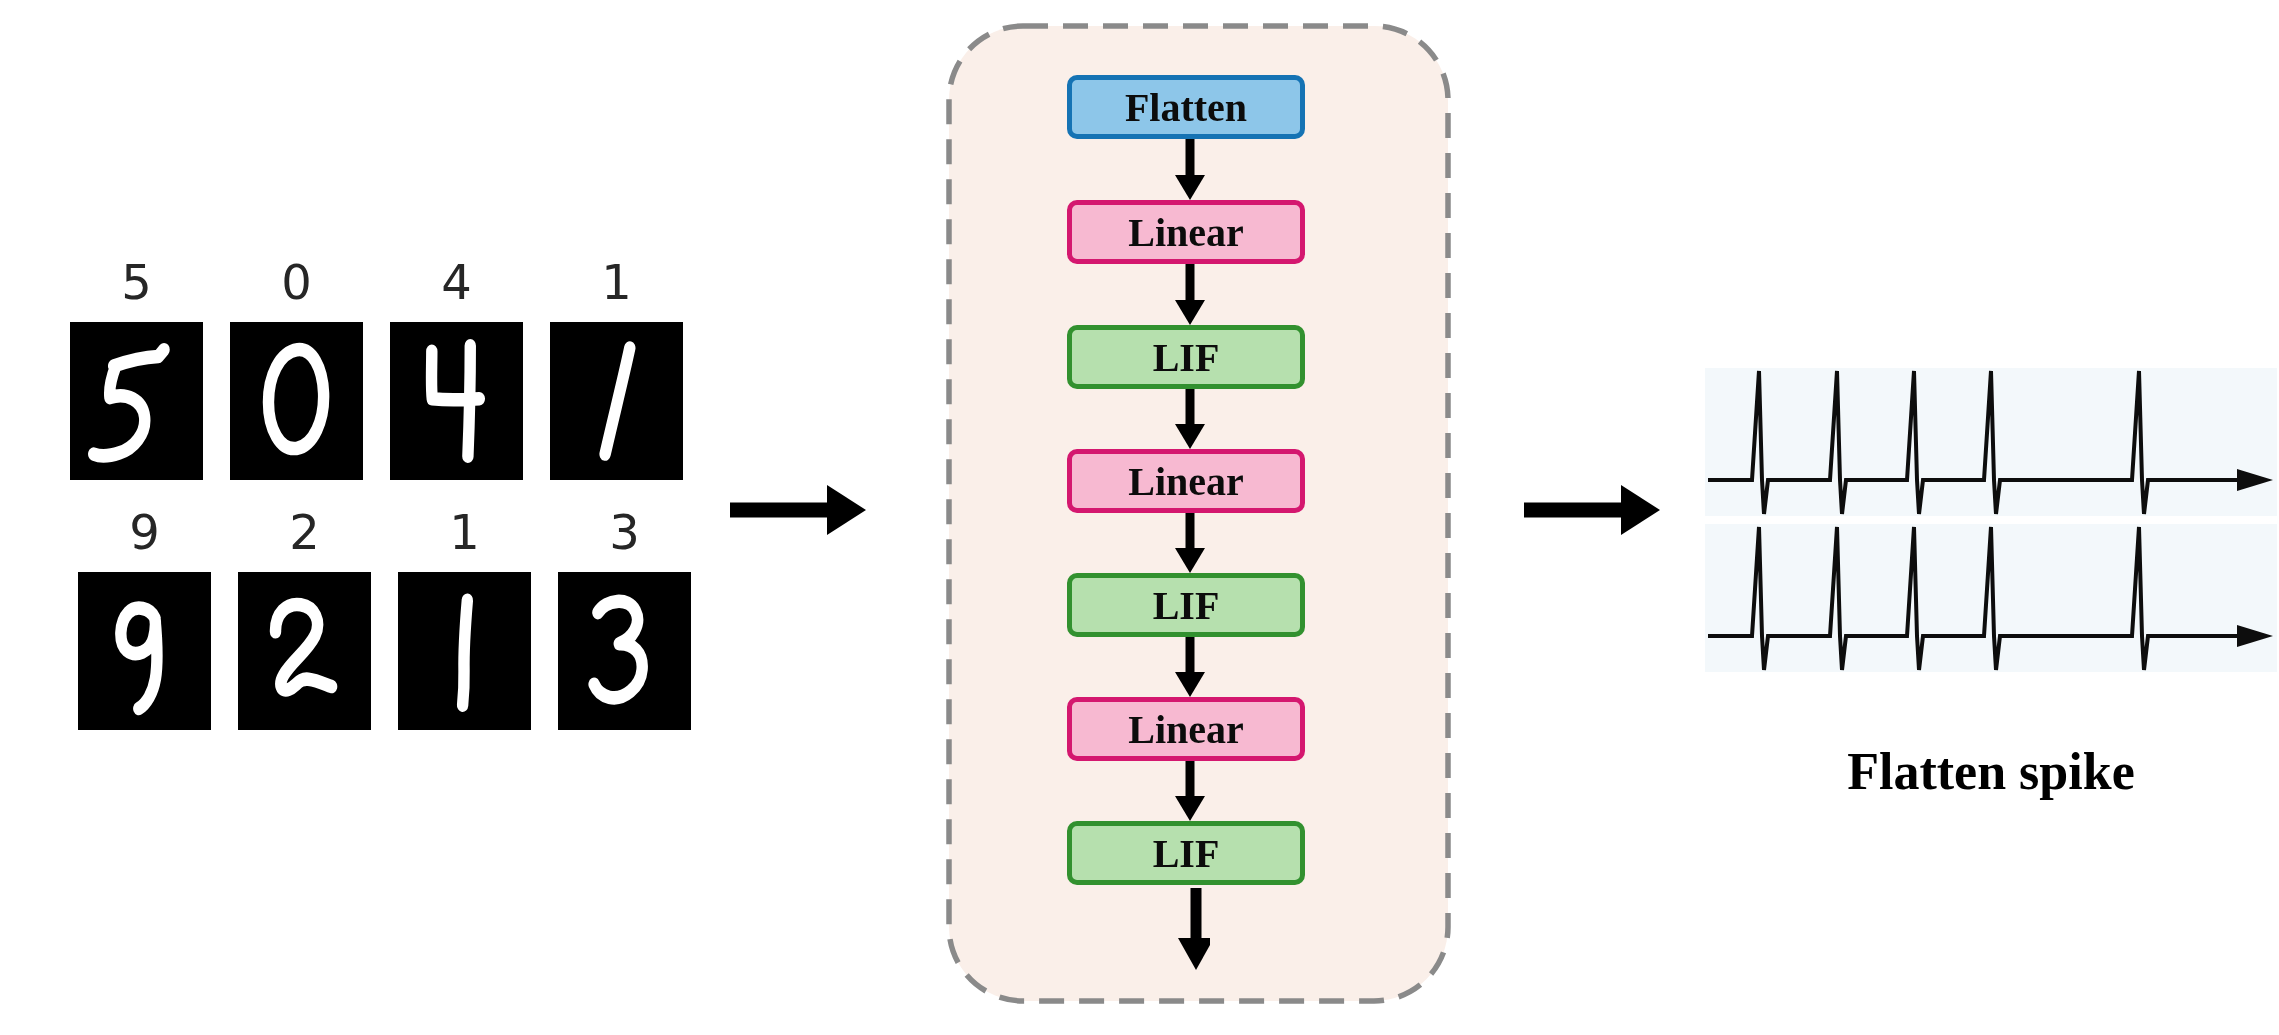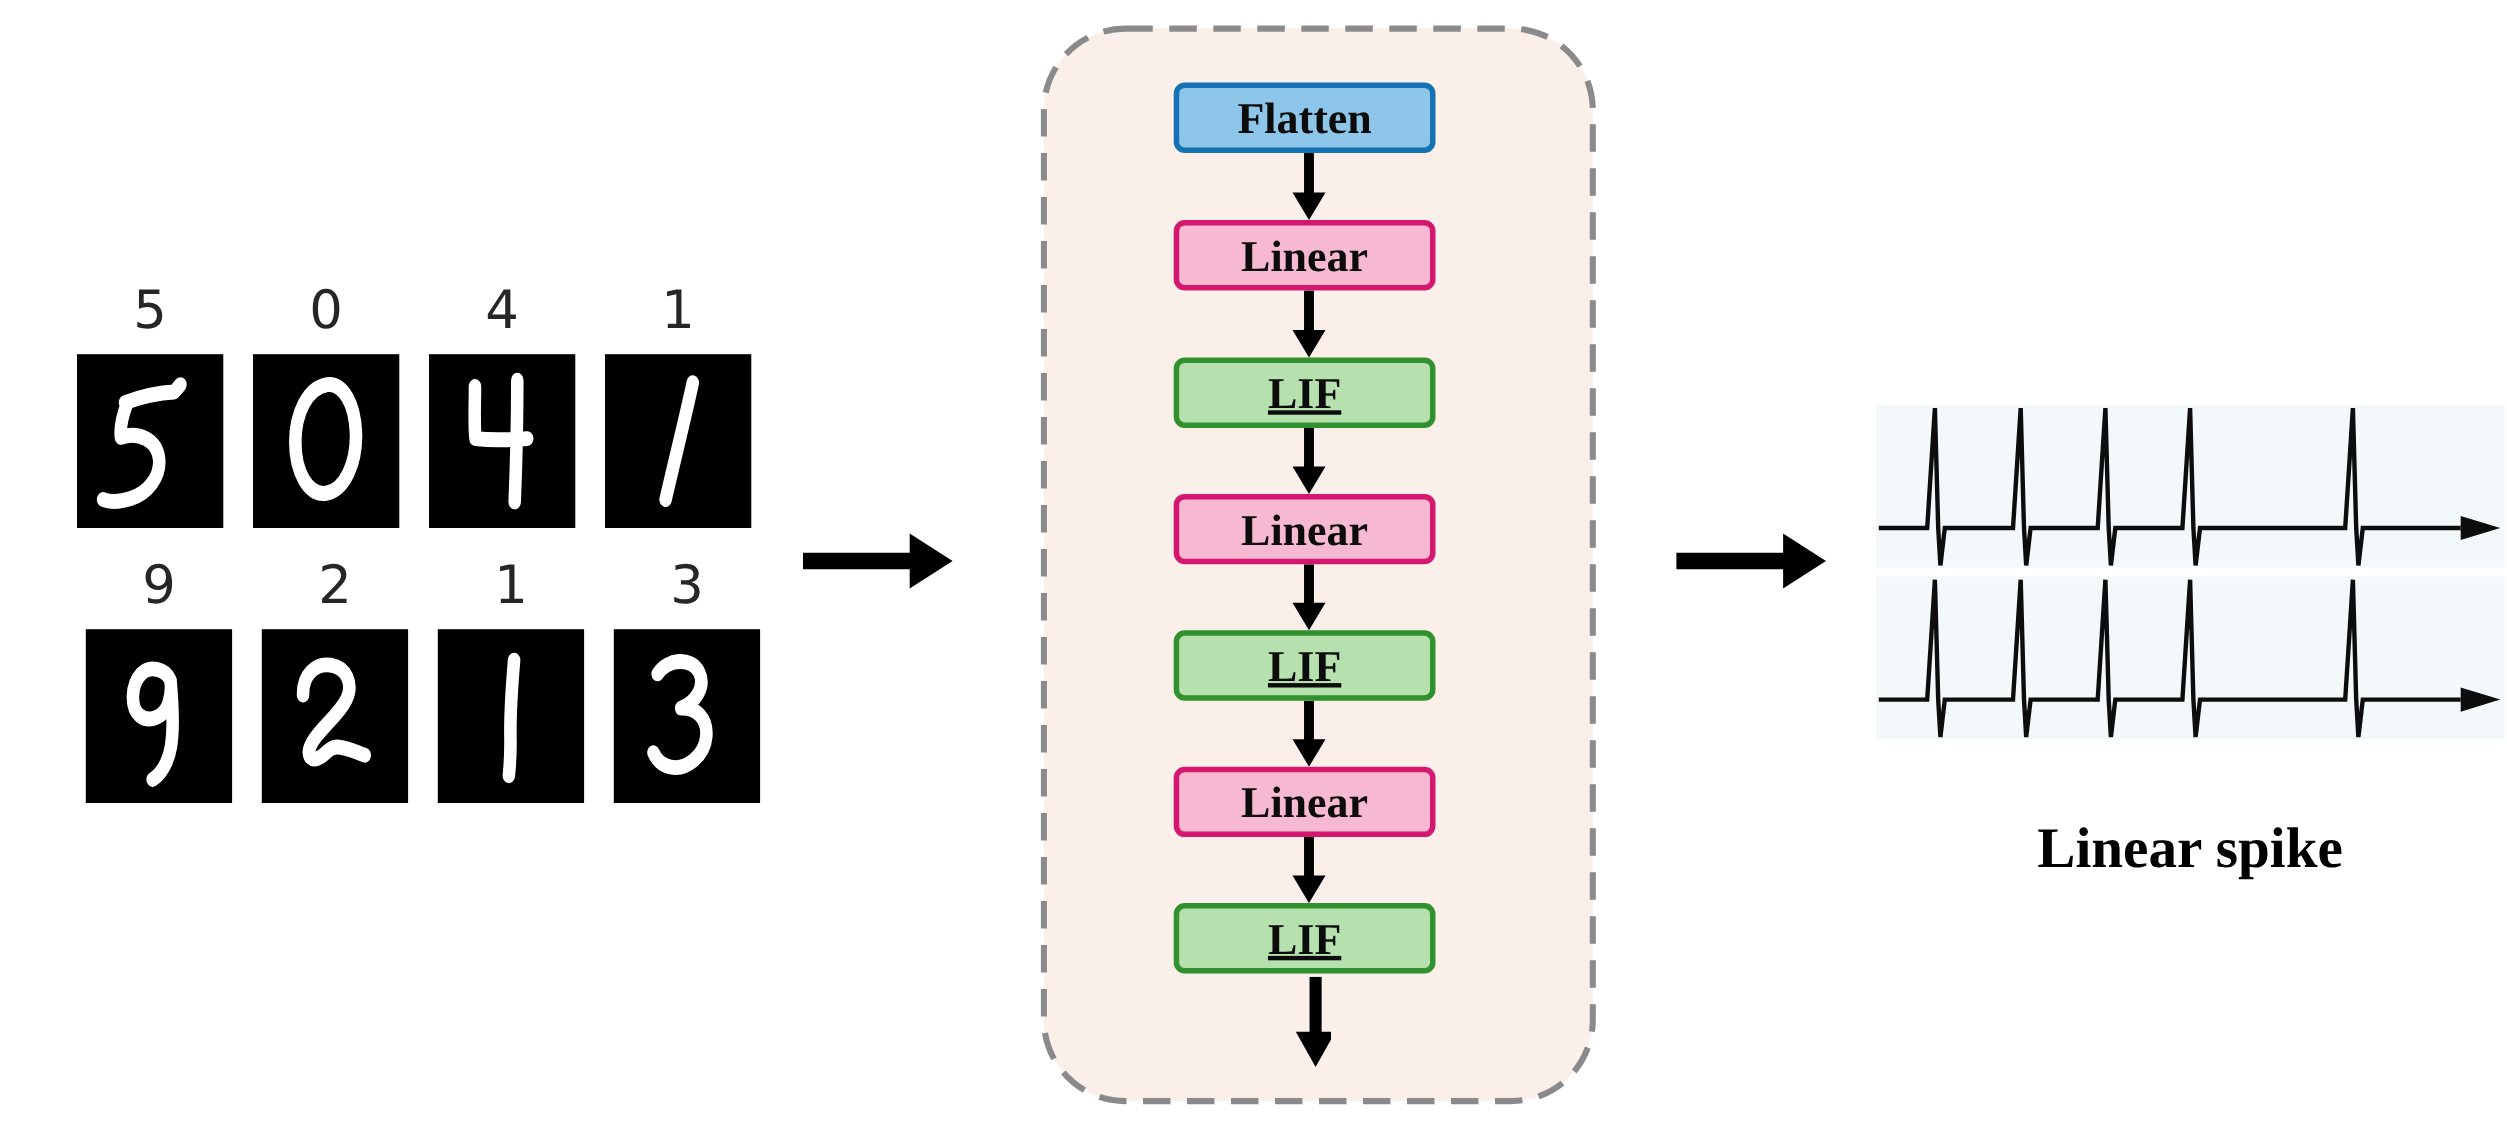--- a/index.html
+++ b/index.html
@@ -29,21 +29,21 @@
   .snn-container{ position:absolute; left:945px; top:22px; width:507px; height:983px; }
   .snn-border{ position:absolute; left:0; top:0; }
   .snn-block{
     position:absolute; left:122px; width:238px; height:64px;
     box-sizing:border-box; border:5px solid; border-radius:10px;
     display:flex; align-items:center; justify-content:center;
     font-weight:bold; font-size:40px; color:#0c0c0c;
   }
   .block-flatten{ background:var(--flatten-fill); border-color:var(--flatten-border); }
   .block-linear{ background:var(--linear-fill); border-color:var(--linear-border); }
-  .block-lif{ background:var(--lif-fill); border-color:var(--lif-border);text-decoration:underline; }
+  .block-lif{ background:var(--lif-fill); border-color:var(--lif-border); }
   .down-arrow{ position:absolute; left:227px; width:36px; }
   
   .spike-train{ position:absolute; left:1705px; width:572px; height:148px; }
   .output-label{
     position:absolute; left:1705px; top:742px; width:572px;
     text-align:center; font-weight:bold; font-size:52px;
     color:var(--output-label-color,#000);
     font-family:"Liberation Serif", serif;
   }
 </style>
@@ -197,15 +197,15 @@
       <rect x="0" y="0" width="572" height="148" fill="#f3f8fb"></rect>
       <path d="M 3 112 L 47 112 L 54 3 L 57 112 L 59 146 L 63 112 L 125 112 L 132 3 L 135 112 L 137 146 L 141 112 L 202 112 L 209 3 L 212 112 L 214 146 L 218 112 L 279 112 L 286 3 L 289 112 L 291 146 L 295 112 L 427 112 L 434 3 L 437 112 L 439 146 L 443 112 L 532 112" fill="none" stroke="#0d0d0d" stroke-width="4" stroke-linejoin="miter"></path>
       <polygon points="532,101 532,123 568,112" fill="#0d0d0d"></polygon>
     </svg>
   <svg class="spike-train" style="top:524px" viewBox="0 0 572 148">
       <rect x="0" y="0" width="572" height="148" fill="#f3f8fb"></rect>
       <path d="M 3 112 L 47 112 L 54 3 L 57 112 L 59 146 L 63 112 L 125 112 L 132 3 L 135 112 L 137 146 L 141 112 L 202 112 L 209 3 L 212 112 L 214 146 L 218 112 L 279 112 L 286 3 L 289 112 L 291 146 L 295 112 L 427 112 L 434 3 L 437 112 L 439 146 L 443 112 L 532 112" fill="none" stroke="#0d0d0d" stroke-width="4" stroke-linejoin="miter"></path>
       <polygon points="532,101 532,123 568,112" fill="#0d0d0d"></polygon>
     </svg>
 
-  <div class="output-label">Linear spike</div>
+  <div class="output-label">Flatten spike</div>
 
 </div>
 
 </body></html>

